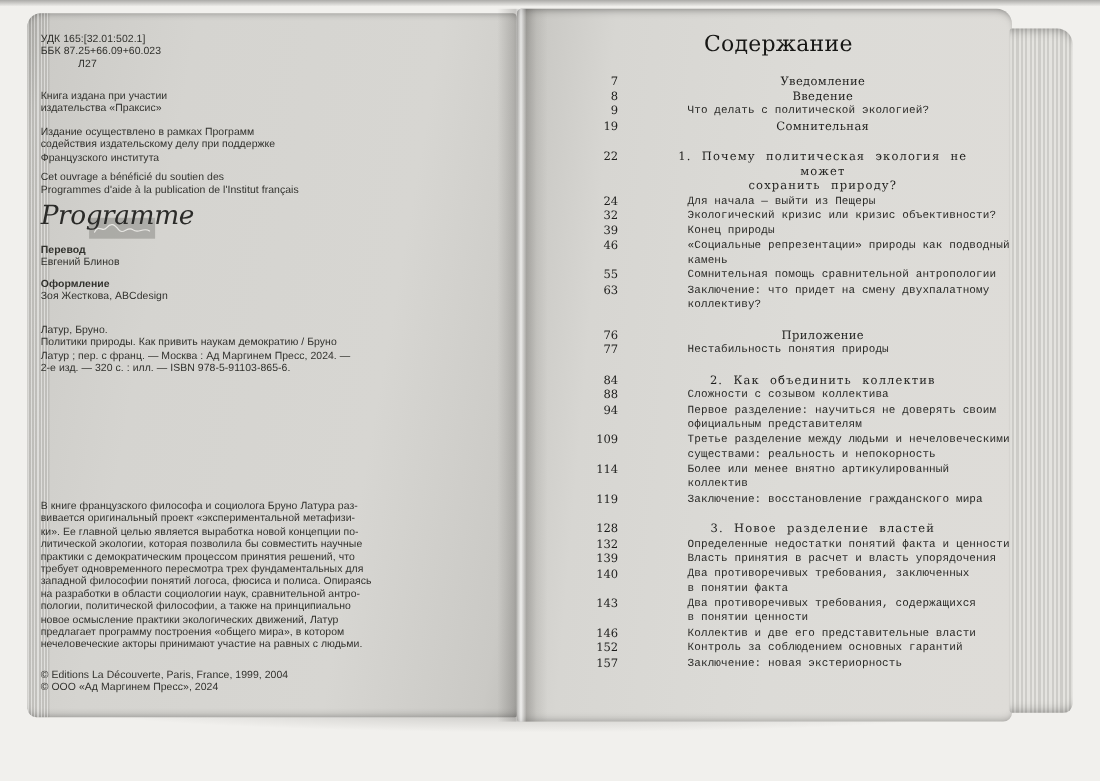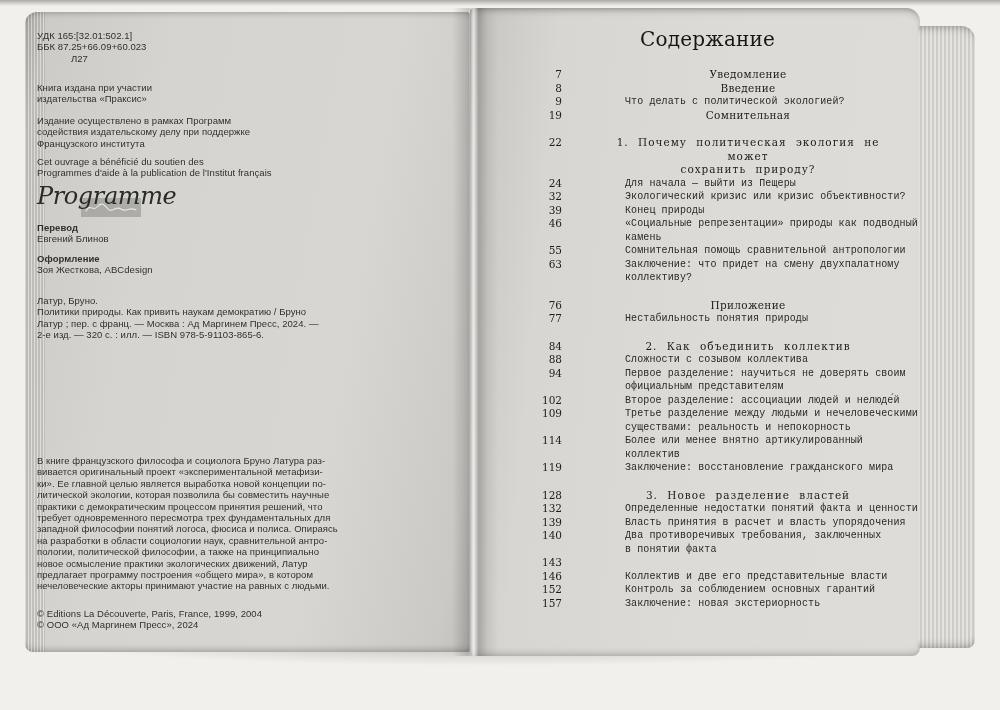--- a/index.html
+++ b/index.html
@@ -183,24 +183,20 @@
           </div>
           <div class="toc-row lvl2">
             <div class="toc-num">88</div>
             <div class="toc-title">Сложности с созывом коллектива</div>
           </div>
           <div class="toc-row lvl2">
             <div class="toc-num">94</div>
             <div class="toc-title">Первое разделение: научиться не доверять своим<br>официальным представителям</div>
           </div>
           <div class="toc-row lvl2">
-            <div class="toc-num">102</div>
-            <div class="toc-title">Второе разделение: ассоциации людей и нелюде́й</div>
-          </div>
-          <div class="toc-row lvl2">
             <div class="toc-num">109</div>
             <div class="toc-title">Третье разделение между людьми и нечеловеческими<br>существами: реальность и непокорность</div>
           </div>
           <div class="toc-row lvl2">
             <div class="toc-num">114</div>
             <div class="toc-title">Более или менее внятно артикулированный коллектив</div>
           </div>
           <div class="toc-row lvl2">
             <div class="toc-num">119</div>
             <div class="toc-title">Заключение: восстановление гражданского мира</div>
@@ -216,20 +212,21 @@
           <div class="toc-row lvl2">
             <div class="toc-num">139</div>
             <div class="toc-title">Власть принятия в расчет и власть упорядочения</div>
           </div>
           <div class="toc-row lvl2">
             <div class="toc-num">140</div>
             <div class="toc-title">Два противоречивых требования, заключенных<br>в понятии факта</div>
           </div>
           <div class="toc-row lvl2">
             <div class="toc-num">143</div>
+            <div class="toc-title">Два противоречивых требования, содержащихся<br>в понятии ценности</div>
           </div>
           <div class="toc-row lvl2">
             <div class="toc-num">146</div>
             <div class="toc-title">Коллектив и две его представительные власти</div>
           </div>
           <div class="toc-row lvl2">
             <div class="toc-num">152</div>
             <div class="toc-title">Контроль за соблюдением основных гарантий</div>
           </div>
           <div class="toc-row lvl2">

